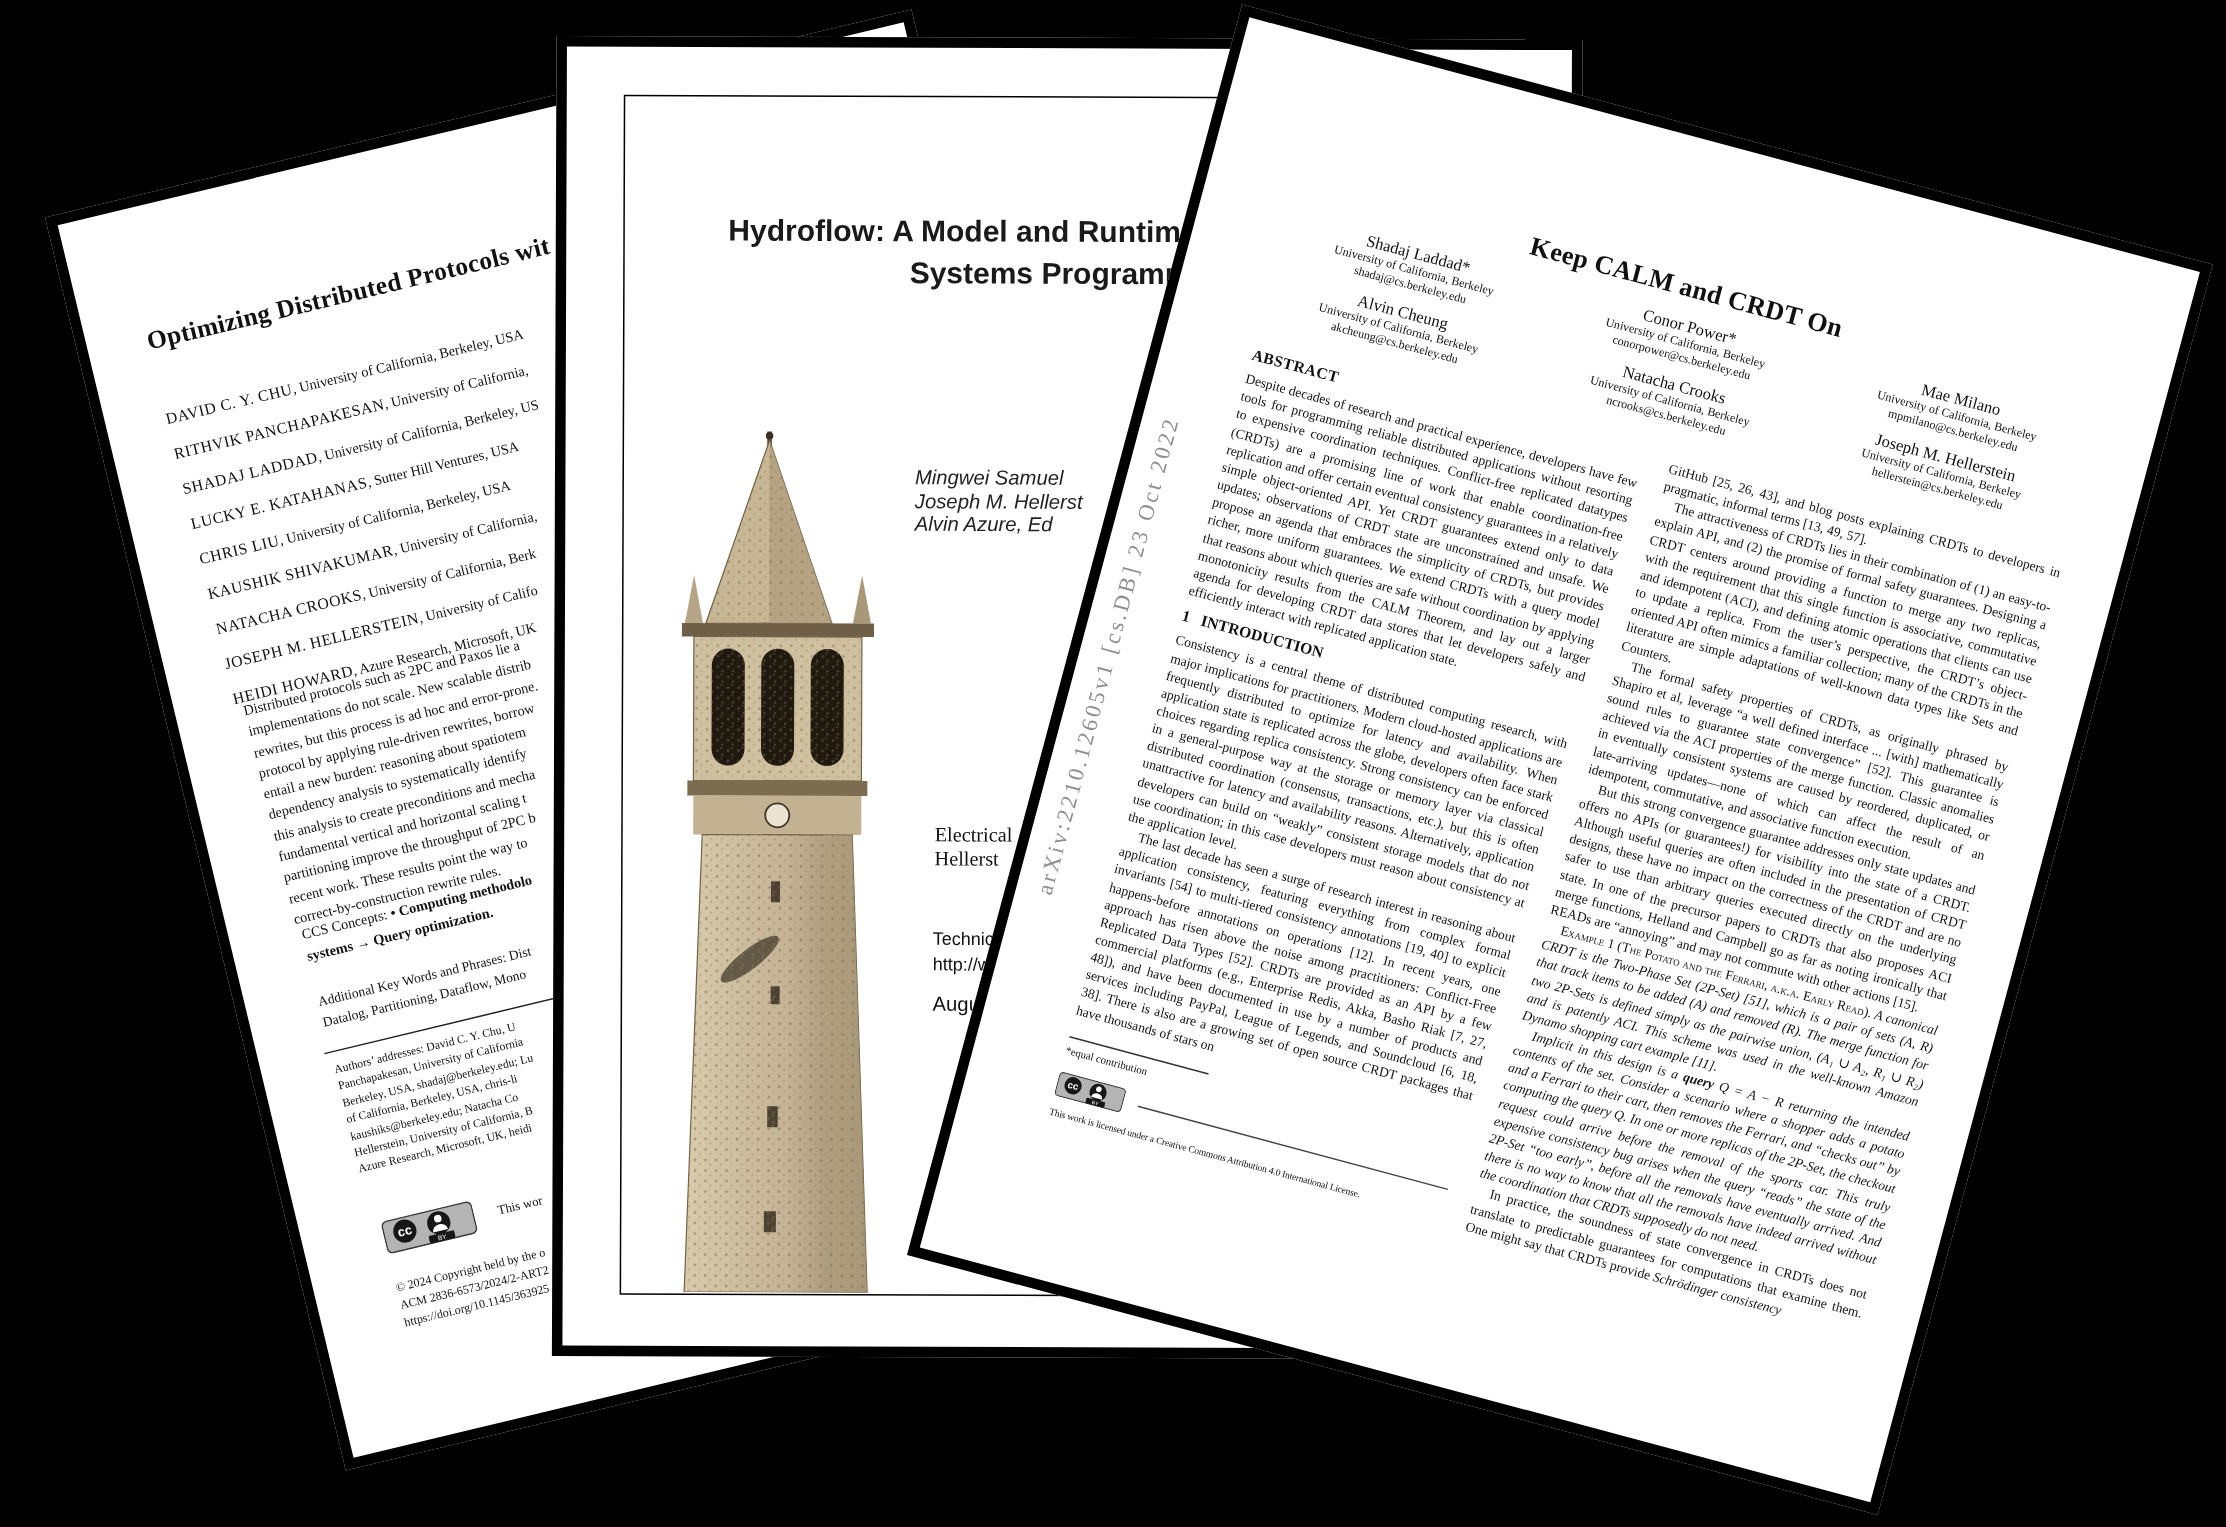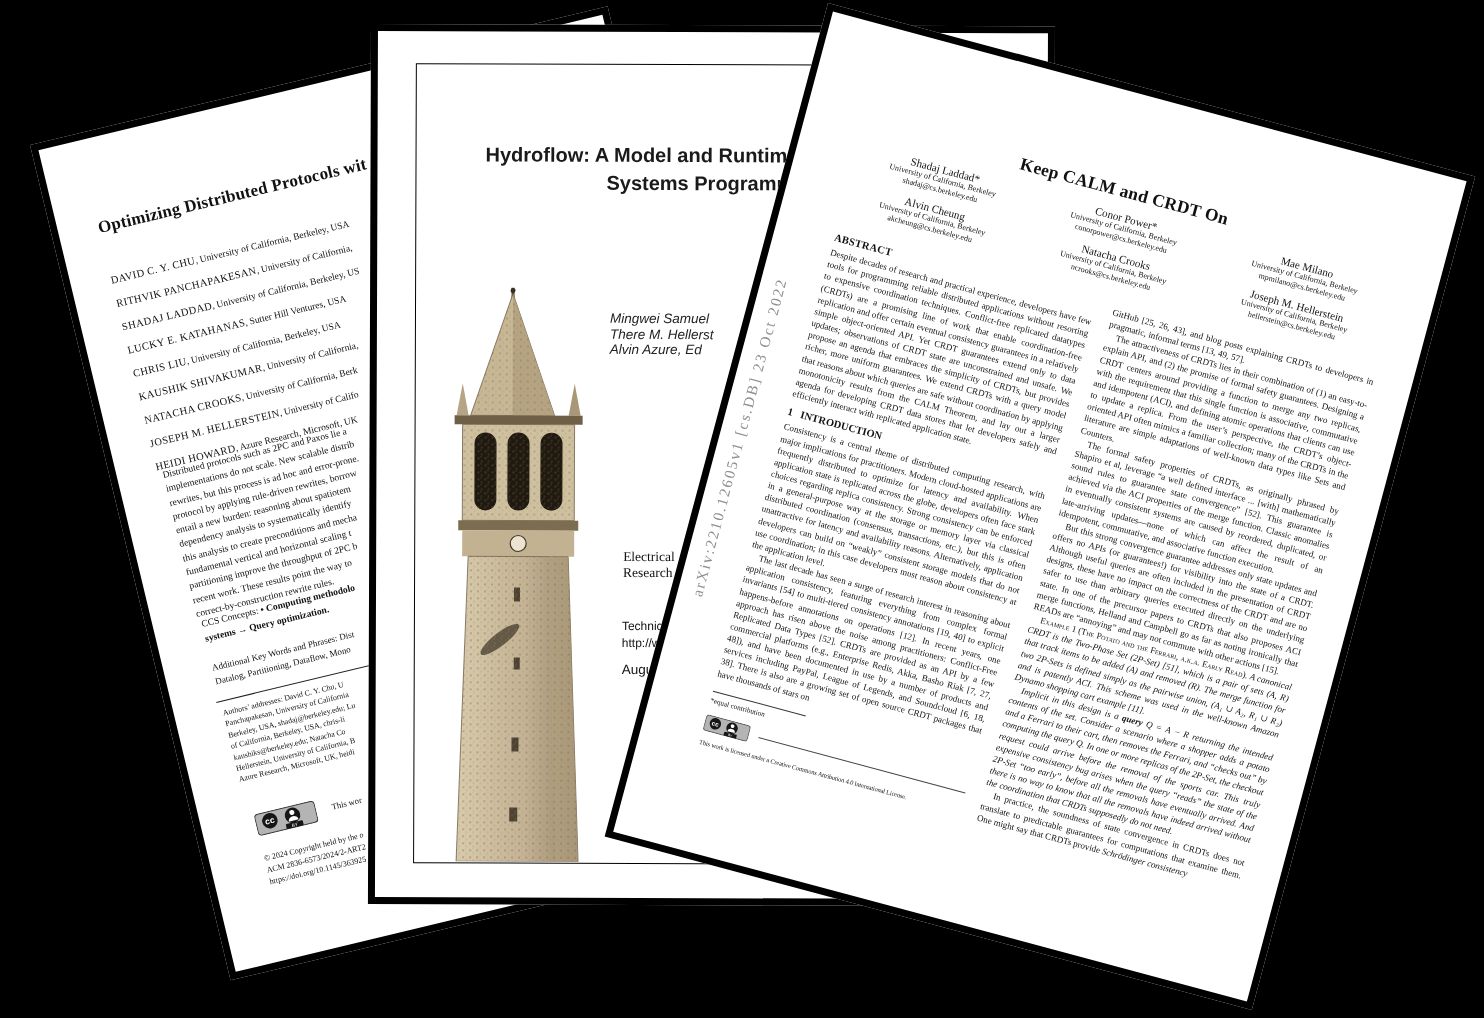--- a/index.html
+++ b/index.html
@@ -175,26 +175,26 @@
         <rect x="64" y="450" width="7" height="14" fill="#2e2619" opacity="0.8"></rect>
         <rect x="62" y="520" width="8" height="14" fill="#2e2619" opacity="0.8"></rect>
         <polygon points="64,6 106,128 22,128" fill="url(#speck)" opacity="0.5"></polygon>
         <rect x="14" y="137" width="112" height="96" fill="url(#speck)" opacity="0.5"></rect>
         <polygon points="20,269 120,269 131,574 9,574" fill="url(#speck)" opacity="0.55"></polygon>
       </svg>
     </div>
 
     <div class="abs nw mp-authors">
         <div>Mingwei Samuel</div>
-        <div>There M. Hellerst</div>
+        <div>Joseph M. Hellerst</div>
         <div>Alvin Azure, Ed</div>
       </div>
     <div class="abs nw mp-inst">
         <div>Electrical</div>
-        <div>Research</div>
+        <div>Hellerst</div>
       </div>
     <div class="abs nw mp-report">
         <div>Technica</div>
         <div>http://ww</div>
       </div>
     <div class="abs nw mp-date">Augu</div>
   </div>
 
   <div class="page page-right">
     <div class="abs rp-arxiv">arXiv:2210.12605v1  [cs.DB]  23 Oct 2022</div>

